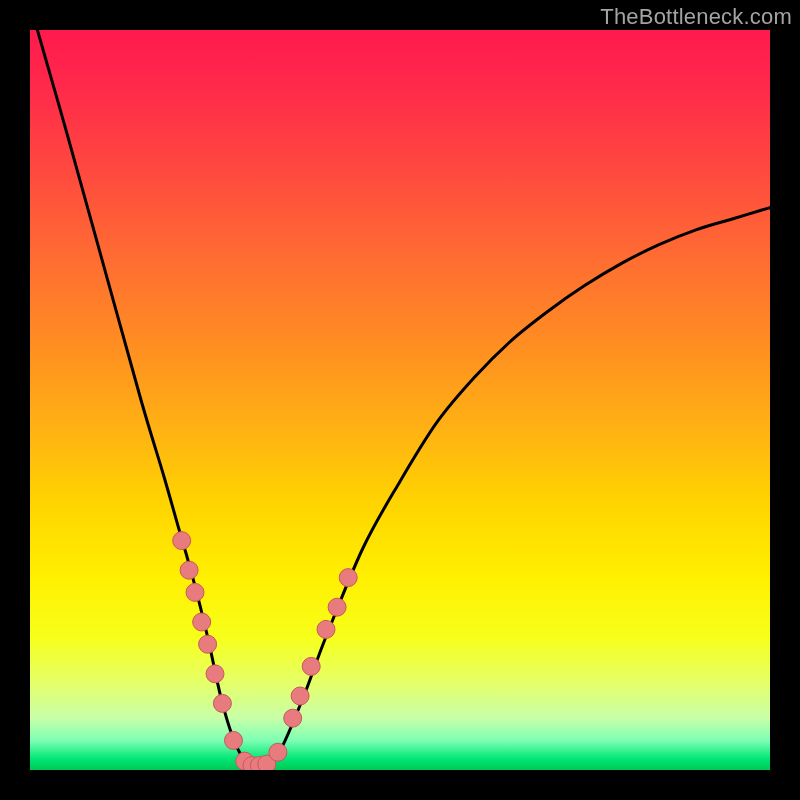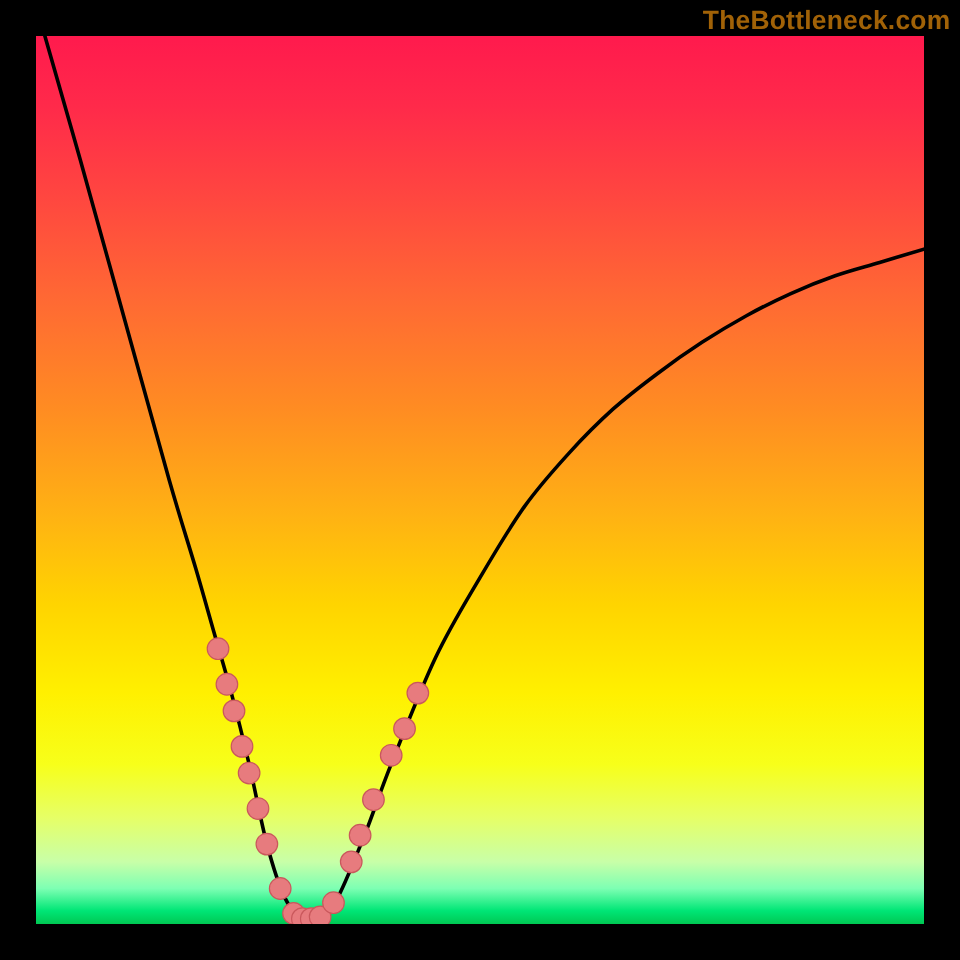--- a/index.html
+++ b/index.html
@@ -45,23 +45,23 @@
       #c8ffa8 93%,
       #7dffb3 96%,
       #00e676 98.5%,
       #00c853 100%
     );
   }
   .watermark {
     position: absolute;
     top: 4px;
     right: 8px;
-    color: #a16207;
+    color: #a3a3a3;
     font-size: 22px;
-    font-weight: 700;
+    font-weight: 400;
     letter-spacing: 0.2px;
     user-select: none;
   }
   svg.curve {
     position: absolute;
     inset: 0;
   }
 </style>
 </head>
 <body>

